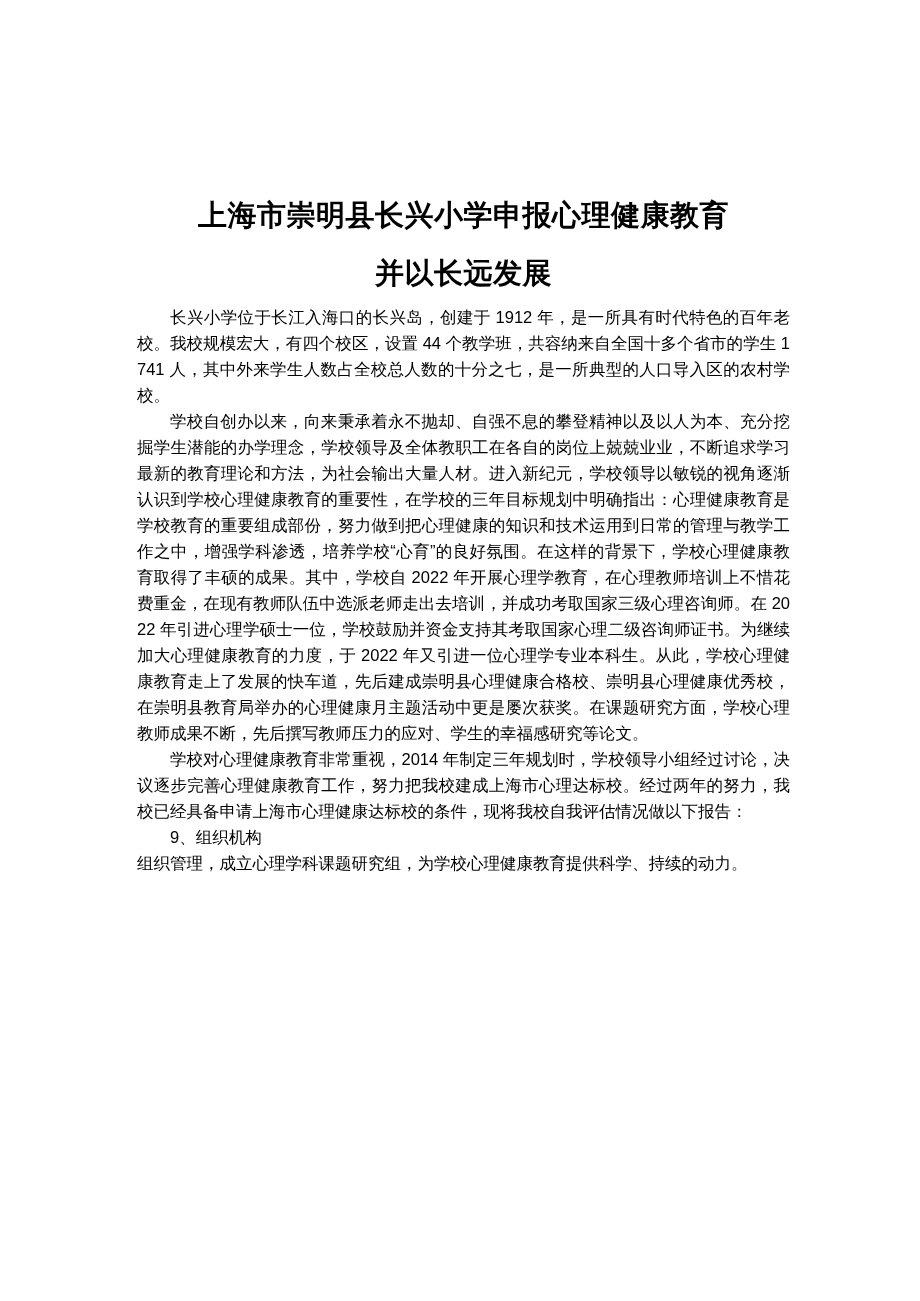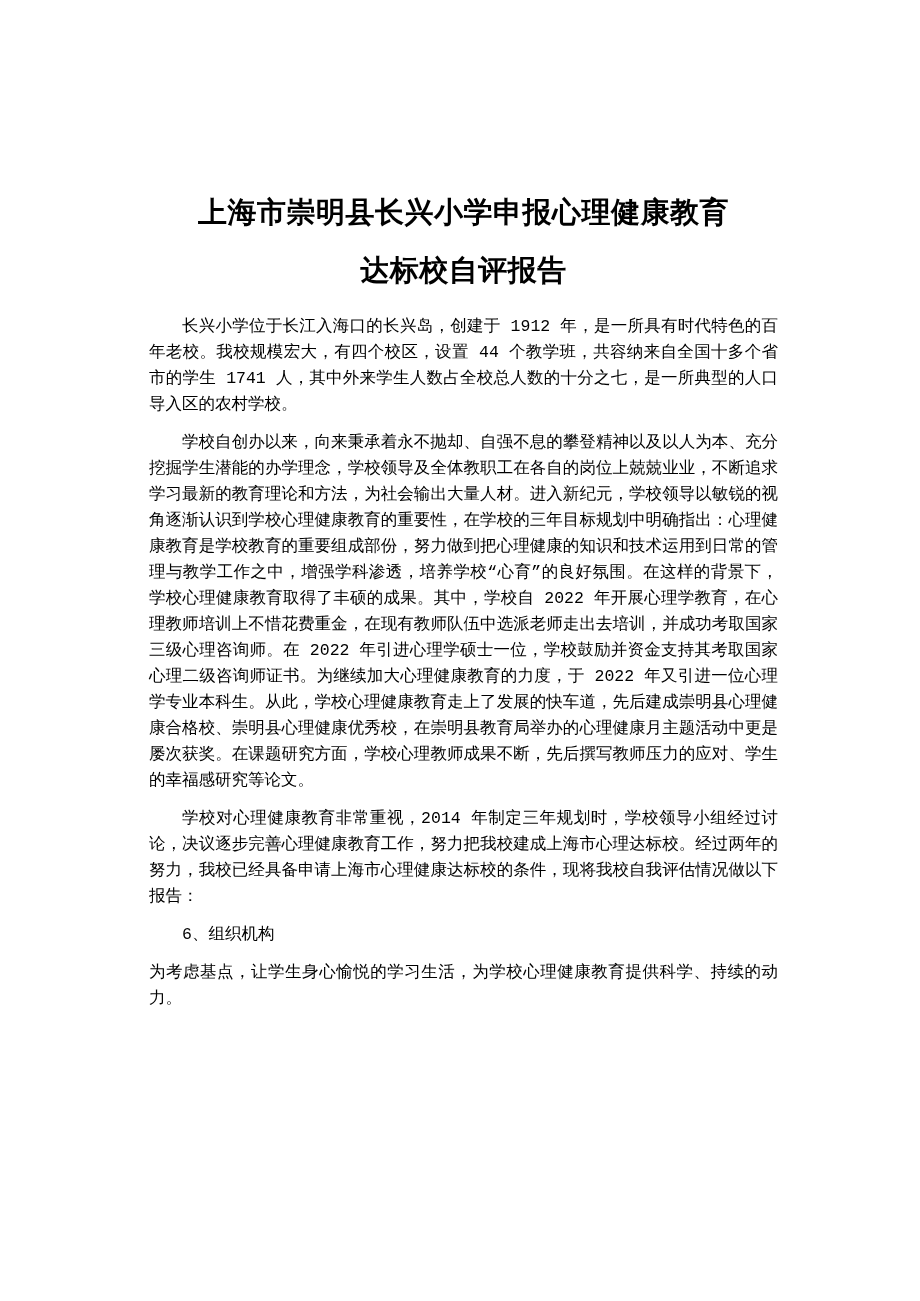--- a/index.html
+++ b/index.html
@@ -8,21 +8,21 @@
     background: #ffffff;
   }
   .page {
     position: relative;
     width: 920px;
     height: 1301px;
     background: #ffffff;
     box-sizing: border-box;
     padding: 186px 130px 16px 137px;
     color: #000000;
-    font-family: Liberation Mono, monospace;
+    font-family: Liberation Sans, sans-serif;
     overflow: hidden;
   }
   .doc-title {
     margin: 0 0 2px 0;
     font-size: 29px;
     font-weight: bold;
     text-align: center;
     line-height: 58px;
     letter-spacing: 0.5px;
   }
@@ -31,35 +31,35 @@
     white-space: nowrap;
   }
   .doc-body {
     font-size: 16.5px;
     line-height: 26px;
     text-align: justify;
     text-justify: inter-ideograph;
     word-break: break-all;
   }
   .doc-body p {
-    margin: 12px;
+    margin: 0;
     padding: 0;
   }
   .doc-body p.indent {
     text-indent: 2em;
   }
 </style>
 </head>
 <body>
 
 <div class="page">
   <h1 class="doc-title">
     <span class="title-line">上海市崇明县长兴小学申报心理健康教育</span>
-    <span class="title-line">达标校自评报告</span>
+    <span class="title-line">并以长远发展</span>
   </h1>
   <div class="doc-body">
       <p class="indent">长兴小学位于长江入海口的长兴岛，创建于 1912 年，是一所具有时代特色的百年老校。我校规模宏大，有四个校区，设置 44 个教学班，共容纳来自全国十多个省市的学生 1741 人，其中外来学生人数占全校总人数的十分之七，是一所典型的人口导入区的农村学校。</p>
       <p class="indent">学校自创办以来，向来秉承着永不抛却、自强不息的攀登精神以及以人为本、充分挖掘学生潜能的办学理念，学校领导及全体教职工在各自的岗位上兢兢业业，不断追求学习最新的教育理论和方法，为社会输出大量人材。进入新纪元，学校领导以敏锐的视角逐渐认识到学校心理健康教育的重要性，在学校的三年目标规划中明确指出：心理健康教育是学校教育的重要组成部份，努力做到把心理健康的知识和技术运用到日常的管理与教学工作之中，增强学科渗透，培养学校“心育”的良好氛围。在这样的背景下，学校心理健康教育取得了丰硕的成果。其中，学校自 2022 年开展心理学教育，在心理教师培训上不惜花费重金，在现有教师队伍中选派老师走出去培训，并成功考取国家三级心理咨询师。在 2022 年引进心理学硕士一位，学校鼓励并资金支持其考取国家心理二级咨询师证书。为继续加大心理健康教育的力度，于 2022 年又引进一位心理学专业本科生。从此，学校心理健康教育走上了发展的快车道，先后建成崇明县心理健康合格校、崇明县心理健康优秀校，在崇明县教育局举办的心理健康月主题活动中更是屡次获奖。在课题研究方面，学校心理教师成果不断，先后撰写教师压力的应对、学生的幸福感研究等论文。</p>
       <p class="indent">学校对心理健康教育非常重视，2014 年制定三年规划时，学校领导小组经过讨论，决议逐步完善心理健康教育工作，努力把我校建成上海市心理达标校。经过两年的努力，我校已经具备申请上海市心理健康达标校的条件，现将我校自我评估情况做以下报告：</p>
-      <p class="indent">6、组织机构</p>
-      <p class="">为考虑基点，让学生身心愉悦的学习生活，为学校心理健康教育提供科学、持续的动力。</p>
+      <p class="indent">9、组织机构</p>
+      <p class="">组织管理，成立心理学科课题研究组，为学校心理健康教育提供科学、持续的动力。</p>
     </div>
 </div>
 
 </body></html>

